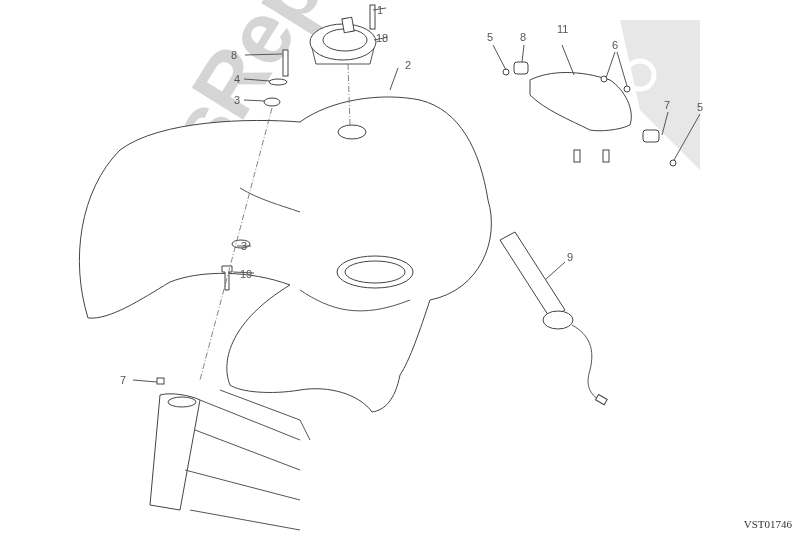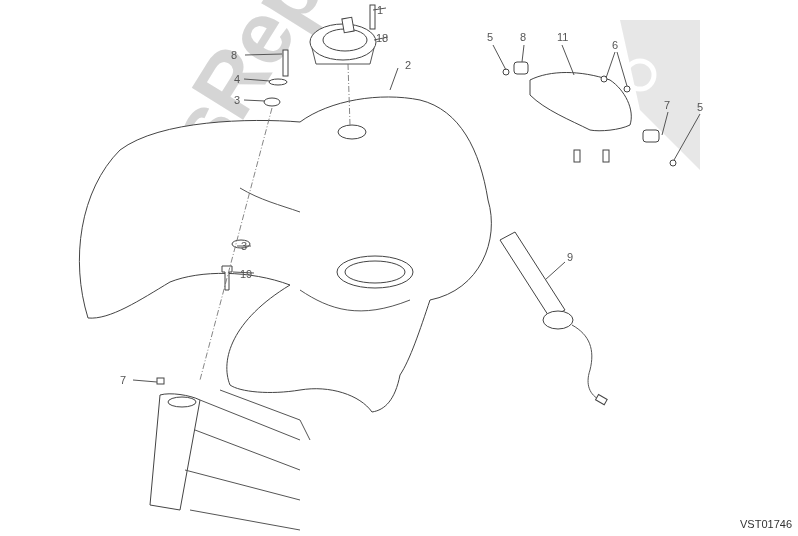--- a/index.html
+++ b/index.html
@@ -1,19 +1,19 @@
 <!DOCTYPE html>
 <html><head>
 <meta charset="utf-8">
 <style>
   html,body{margin:0;padding:0;background:#fff;}
   #stage{position:relative;width:798px;height:536px;overflow:hidden;background:#ffffff;font-family:"Liberation Sans",sans-serif;}
   svg{position:absolute;left:0;top:0;}
   .callout{position:absolute;font-size:11px;color:#555;line-height:1;font-family:"Liberation Sans",sans-serif;}
-  .ref{position:absolute;right:6px;bottom:6px;font-size:11px;color:#333;}
+  .ref{position:absolute;right:6px;bottom:6px;font-size:11px;color:#333;font-family:Liberation Serif, serif;}
   .wm{position:absolute;left:60px;top:260px;font-size:88px;font-weight:bold;color:#c8c8c8;opacity:.75;transform:rotate(-58deg);transform-origin:0 0;white-space:nowrap;letter-spacing:-2px;}
   .ln{stroke:#555;fill:none;stroke-width:1;}
   .part{stroke:#444;fill:#fff;stroke-width:1;}
   .dash{stroke:#666;fill:none;stroke-width:0.8;stroke-dasharray:6 2 1 2;}
 </style>
 </head>
 <body>
 
 <div id="stage">
   <div class="wm">PartsRepublik</div>
@@ -102,20 +102,20 @@
   <div class="callout" style="left:376px;top:33px">18</div>
   <div class="callout" style="left:231px;top:50px">8</div>
   <div class="callout" style="left:405px;top:60px">2</div>
   <div class="callout" style="left:234px;top:74px">4</div>
   <div class="callout" style="left:234px;top:95px">3</div>
   <div class="callout" style="left:241px;top:241px">3</div>
   <div class="callout" style="left:240px;top:269px">19</div>
   <div class="callout" style="left:120px;top:375px">7</div>
   <div class="callout" style="left:487px;top:32px">5</div>
   <div class="callout" style="left:520px;top:32px">8</div>
-  <div class="callout" style="left:557px;top:32px">11</div>
+  <div class="callout" style="left:557px;top:24px">11</div>
   <div class="callout" style="left:612px;top:40px">6</div>
   <div class="callout" style="left:664px;top:100px">7</div>
   <div class="callout" style="left:697px;top:102px">5</div>
   <div class="callout" style="left:567px;top:252px">9</div>
 
   <div class="ref">VST01746</div>
 </div>
 
 </body></html>

